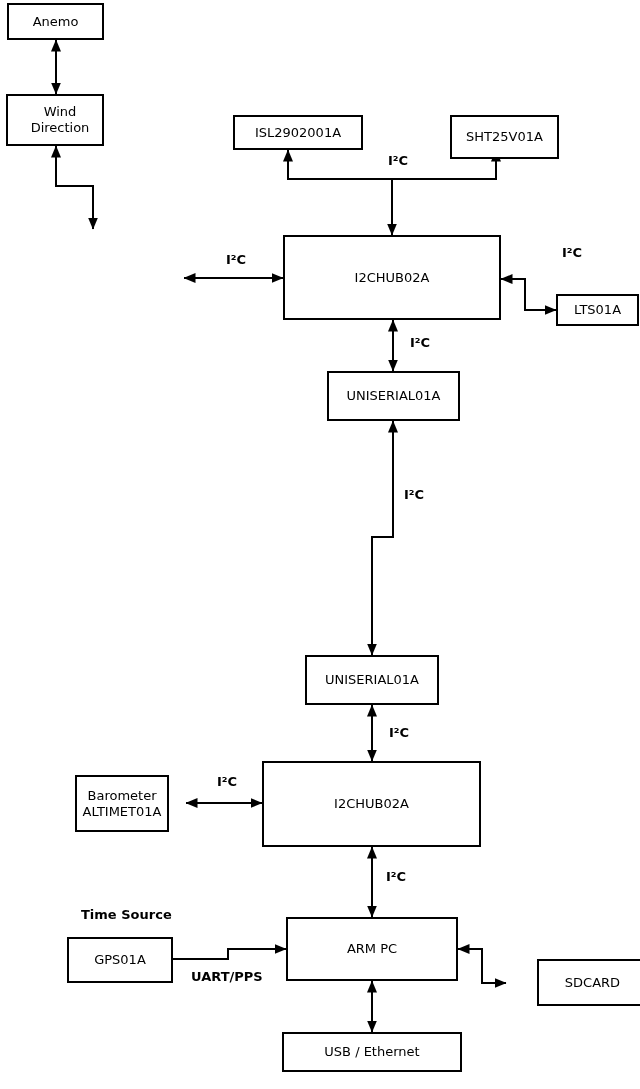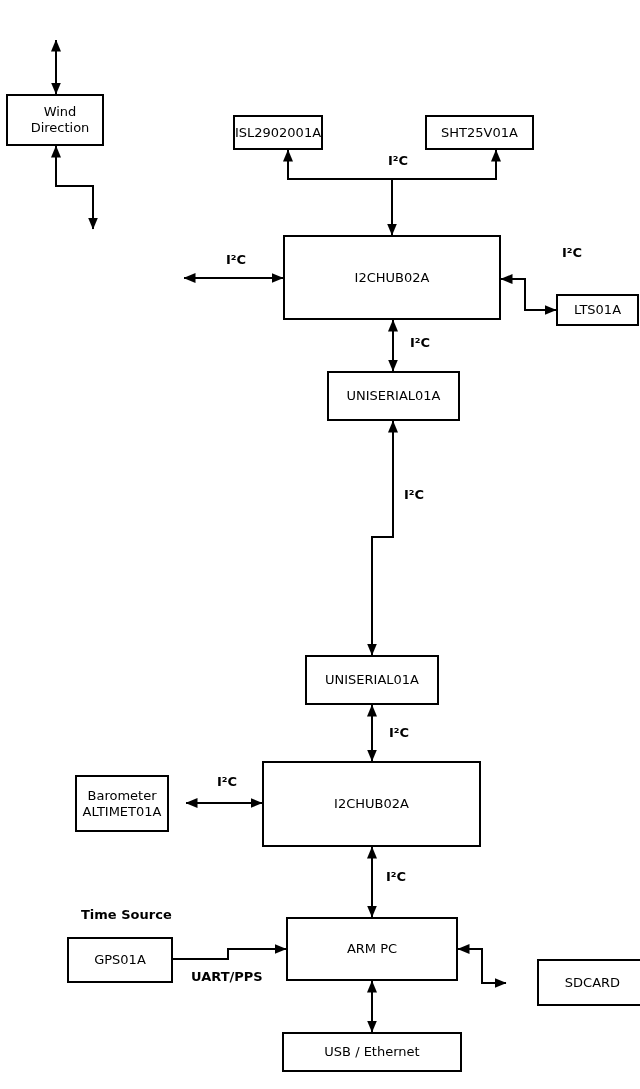--- a/index.html
+++ b/index.html
@@ -26,22 +26,22 @@
     text-align: center;
     line-height: 1.22;
     white-space: pre-line;
   }
   .elabel { position: absolute; white-space: nowrap; line-height: 1.1; font-weight: bold; }
 
   
   #n-anemo   { left: 7px;   top: 3px;    width: 97px;  height: 37px; }
   #n-wind    { left: 6px;   top: 94px;   width: 98px;  height: 52px; padding-left: 10px; }
   #n-pic     { left: 3px;   top: 229px;  width: 181px; height: 99px; }
-  #n-isl     { left: 233px; top: 115px;  width: 90px; height: 35px; }
-  #n-sht     { left: 425px; top: 115px;  width: 109px; height: 35px; }
+  #n-isl     { left: 233px; top: 115px;  width: 130px; height: 35px; }
+  #n-sht     { left: 450px; top: 115px;  width: 109px; height: 44px; }
   #n-hub1    { left: 283px; top: 235px;  width: 218px; height: 85px; }
   #n-lts     { left: 556px; top: 294px;  width: 83px;  height: 32px; }
   #n-uni1    { left: 327px; top: 371px;  width: 133px; height: 50px; }
   #n-uni2    { left: 305px; top: 655px;  width: 134px; height: 50px; }
   #n-hub2    { left: 262px; top: 761px;  width: 219px; height: 86px; }
   #n-baro    { left: 75px;  top: 775px;  width: 94px; height: 57px; }
   #n-gps     { left: 67px;  top: 937px;  width: 106px; height: 46px; }
   #n-armpc   { left: 286px; top: 917px;  width: 172px; height: 64px; }
   #n-sdcard  { left: 506px; top: 959px;  width: 111px; height: 47px; margin-left: 31px; }
   #n-usb     { left: 282px; top: 1032px; width: 180px; height: 40px; }
@@ -82,20 +82,21 @@
     <path class="edge" d="M393,320 V371" marker-start="url(#mStart)" marker-end="url(#mEnd)"></path>
     <path class="edge" d="M393,421 V537 H372 V655" marker-start="url(#mStart)" marker-end="url(#mEnd)"></path>
     <path class="edge" d="M372,705 V761" marker-start="url(#mStart)" marker-end="url(#mEnd)"></path>
     <path class="edge" d="M186,803 H262" marker-start="url(#mStart)" marker-end="url(#mEnd)"></path>
     <path class="edge" d="M372,847 V917" marker-start="url(#mStart)" marker-end="url(#mEnd)"></path>
     <path class="edge" d="M173,959 H228 V949 H286" marker-end="url(#mEnd)"></path>
     <path class="edge" d="M458,949 H482 V983 H506" marker-start="url(#mStart)" marker-end="url(#mEnd)"></path>
     <path class="edge" d="M372,981 V1032" marker-start="url(#mStart)" marker-end="url(#mEnd)"></path>
   </svg>
 
+  <div class="node" id="n-anemo">Anemo</div>
   <div class="node" id="n-wind">Wind
 Direction</div>
   <div class="node" id="n-isl">ISL2902001A</div>
   <div class="node" id="n-sht">SHT25V01A</div>
   <div class="node" id="n-hub1">I2CHUB02A</div>
   <div class="node" id="n-lts">LTS01A</div>
   <div class="node" id="n-uni1">UNISERIAL01A</div>
   <div class="node" id="n-uni2">UNISERIAL01A</div>
   <div class="node" id="n-hub2">I2CHUB02A</div>
   <div class="node" id="n-baro">Barometer

